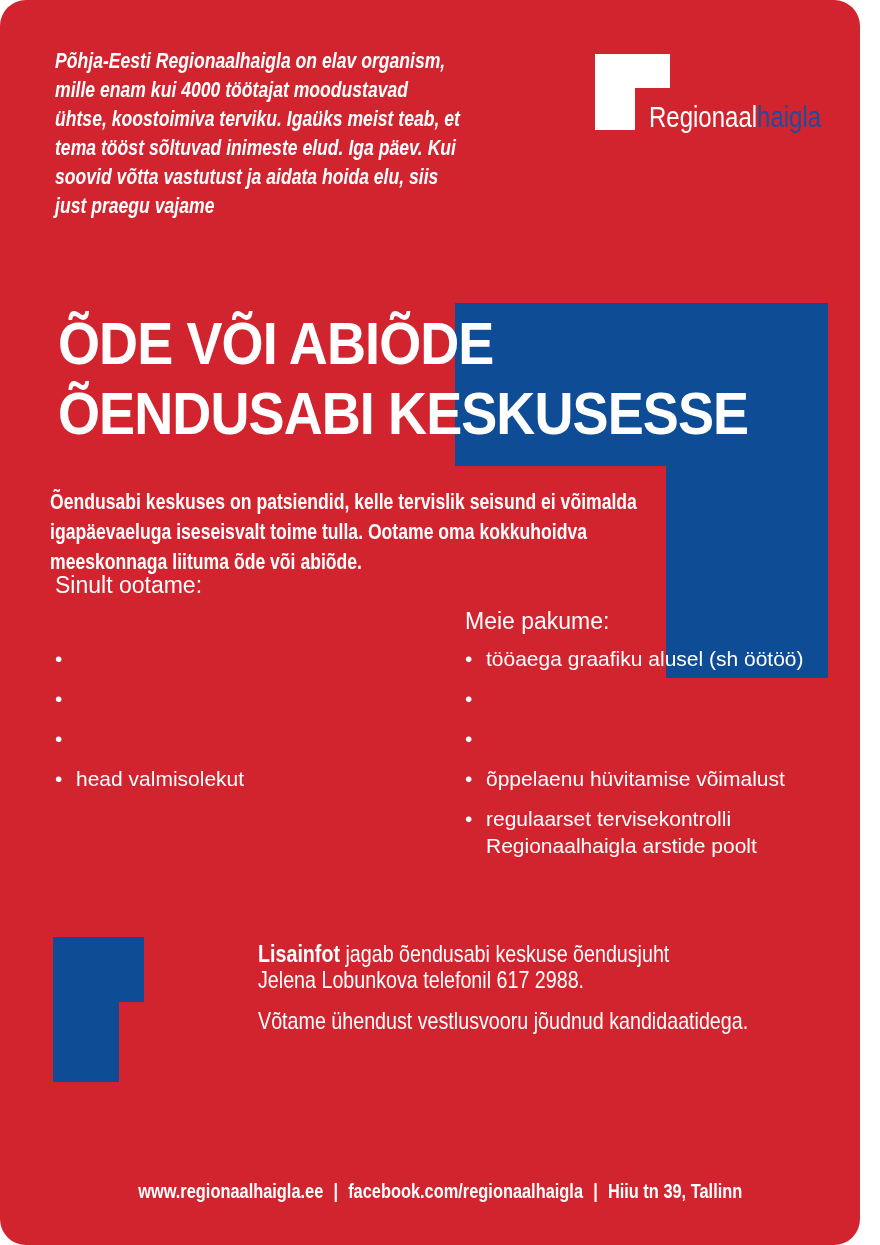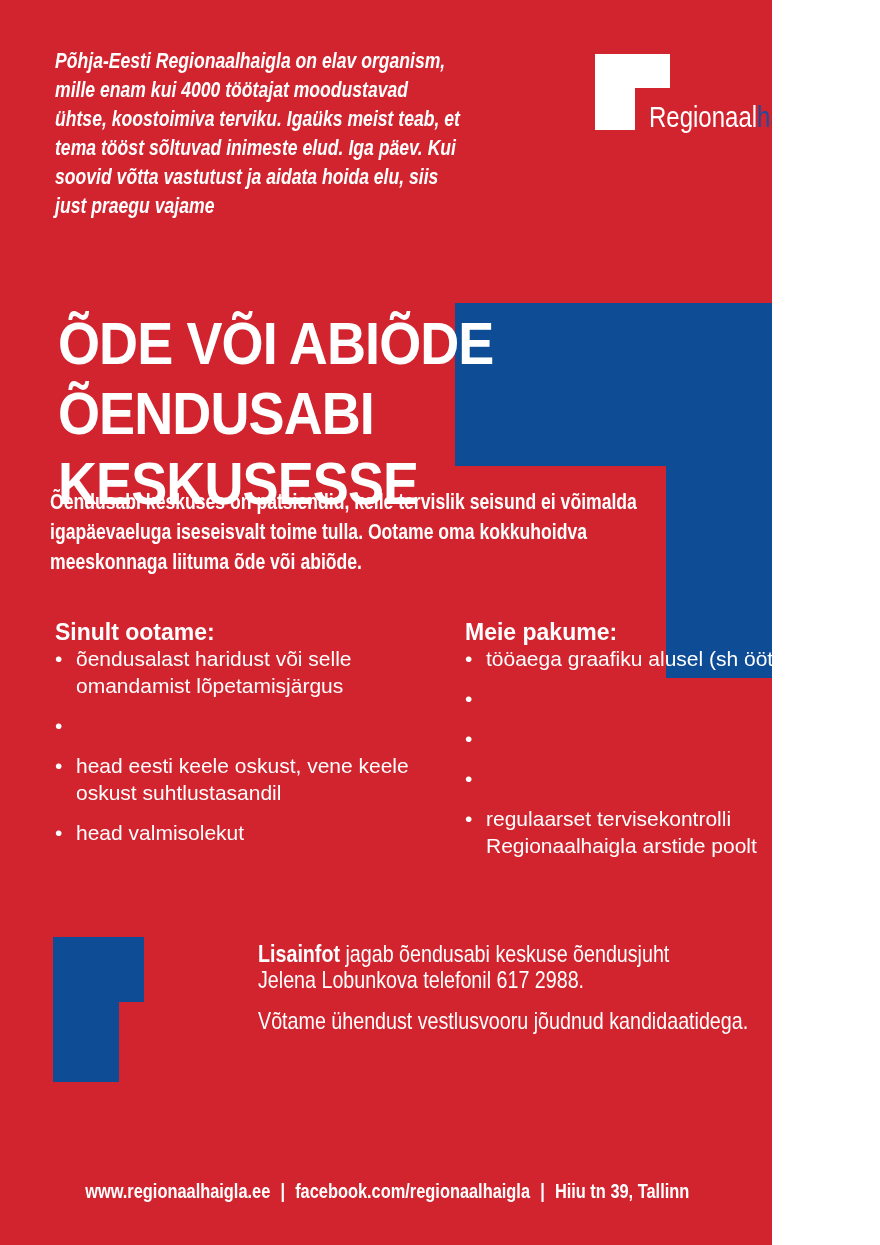--- a/index.html
+++ b/index.html
@@ -1,23 +1,24 @@
 <!DOCTYPE html>
 <html><head>
 <meta charset="utf-8">
 <style>
   html,body { margin:0; padding:0; }
   body { font-family: "Liberation Sans", sans-serif; }
   .page {
     position: relative;
-    width: 772px;
+    width: 860px;
     height: 1245px;
     background: #d2242e;
     overflow: hidden;
     color: #ffffff;
+    border-radius: 26px;
   }
   .abs { position: absolute; }
   .ml { white-space: pre-line; }
 
   
   .intro {
     left: 55px; top: 46px; width: 660px;
     font-size: 22px; line-height: 29px;
     font-weight: bold; font-style: italic;
     transform: scaleX(0.8); transform-origin: left top;
@@ -50,23 +51,23 @@
   }
 
   
   .lead {
     left:50px; top:487px; width:900px;
     font-size:22px; line-height:30px; font-weight:bold;
     transform: scaleX(0.8); transform-origin: left top;
   }
 
   
-  .col-heading { top:618px; font-size:23px; line-height:28px; font-weight:bold; }
+  .col-heading { top:571px; font-size:23px; line-height:28px; font-weight:normal; }
   .col-heading.left  { left:55px; }
-  .col-heading.right { left:465px; }
+  .col-heading.right { left:465px;margin-top:36px; }
   .blist { top:645px; width:420px; margin:0; padding:0; list-style:none; }
   .blist.left  { left:55px; }
   .blist.right { left:465px; }
   .blist li {
     display:flex; margin:0 0 13px 0;
     font-size:21px; line-height:27px;
   }
   .blist .dot { flex:none; width:21px; }
 
   
@@ -79,20 +80,21 @@
     font-size:24px; line-height:26px; font-weight:400;
     transform: scaleX(0.82); transform-origin: left top;
     white-space: nowrap;
   }
   .contact .p2 { margin-top:15px; }
   .contact b { font-weight:bold; }
 
   
   .footer {
     left:0; top:1178px; width:880px;
+    text-align:center;
     font-size:21px; font-weight:bold; line-height:26px;
   }
   .footer .inner {
     display:inline-block;
     transform: scaleX(0.78); transform-origin: center top;
     white-space: nowrap;
   }
   .footer .sep { margin:0 13px; }
 </style>
 </head>
@@ -117,30 +119,26 @@
 ÕENDUSABI KESKUSESSE</h1>
 
   <div class="abs lead ml">Õendusabi keskuses on patsiendid, kelle tervislik seisund ei võimalda
 igapäevaeluga iseseisvalt toime tulla. Ootame oma kokkuhoidva
 meeskonnaga liituma õde või abiõde.</div>
 
   <div class="abs col-heading left">Sinult ootame:</div>
   <ul class="abs blist left">
     <li>
         <span class="dot">•</span>
-        <span class="ml">õendusalast haridust või selle
-omandamist lõpetamisjärgus</span>
       </li>
     <li>
         <span class="dot">•</span>
       </li>
     <li>
         <span class="dot">•</span>
-        <span class="ml">head eesti keele oskust, vene keele
-oskust suhtlustasandil</span>
       </li>
     <li>
         <span class="dot">•</span>
         <span class="ml">head valmisolekut</span>
       </li>
   </ul>
 
   <div class="abs col-heading right">Meie pakume:</div>
   <ul class="abs blist right">
     <li>
@@ -148,20 +146,21 @@
         <span class="ml">tööaega graafiku alusel (sh öötöö)</span>
       </li>
     <li>
         <span class="dot">•</span>
       </li>
     <li>
         <span class="dot">•</span>
       </li>
     <li>
         <span class="dot">•</span>
+        <span class="ml">õppelaenu hüvitamise võimalust</span>
       </li>
     <li>
         <span class="dot">•</span>
         <span class="ml">regulaarset tervisekontrolli
 Regionaalhaigla arstide poolt</span>
       </li>
   </ul>
 
   <div class="abs foot-bar"></div>
   <div class="abs foot-stem"></div>

